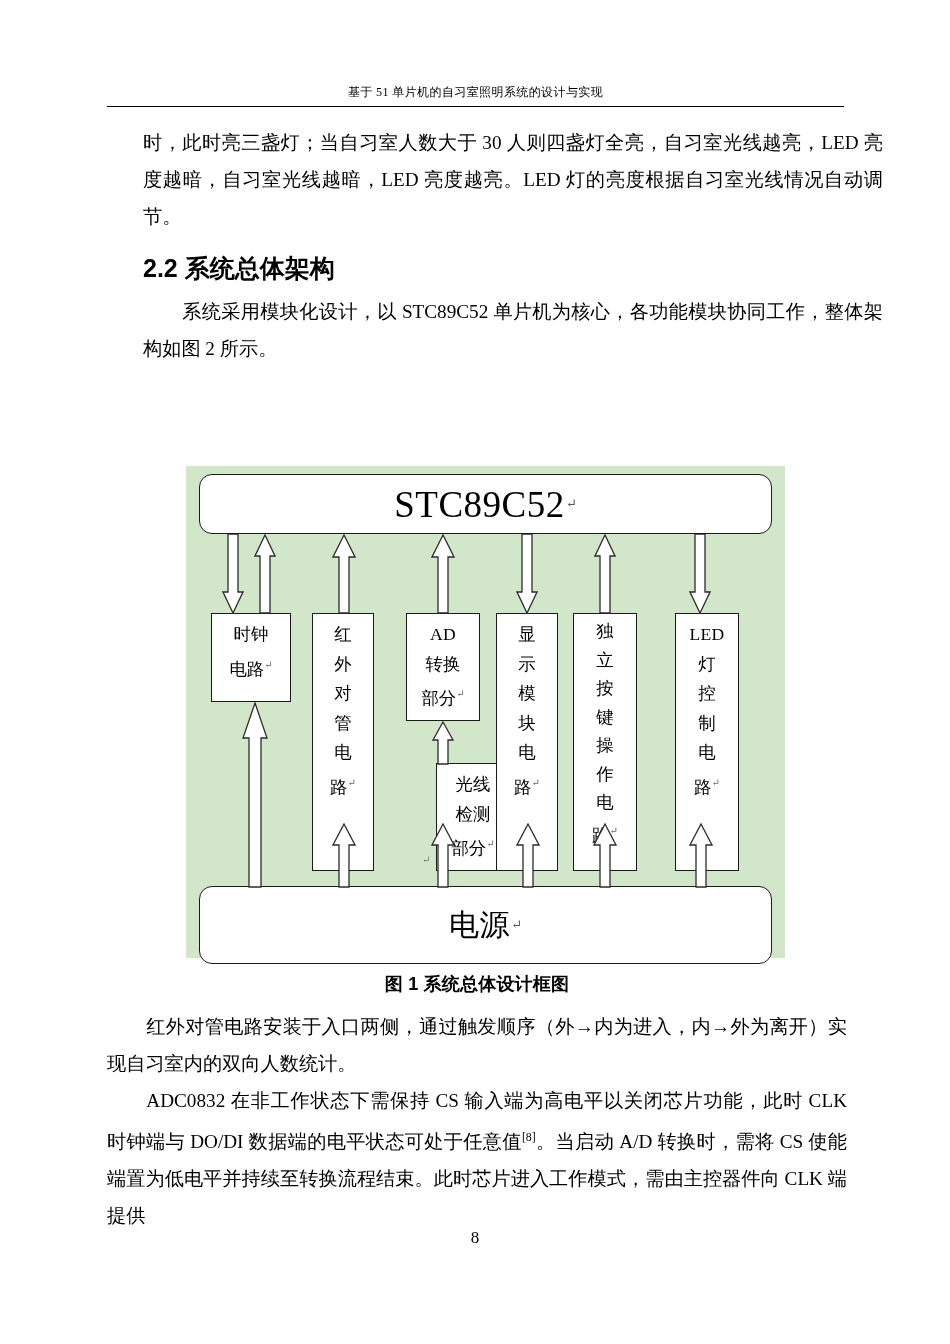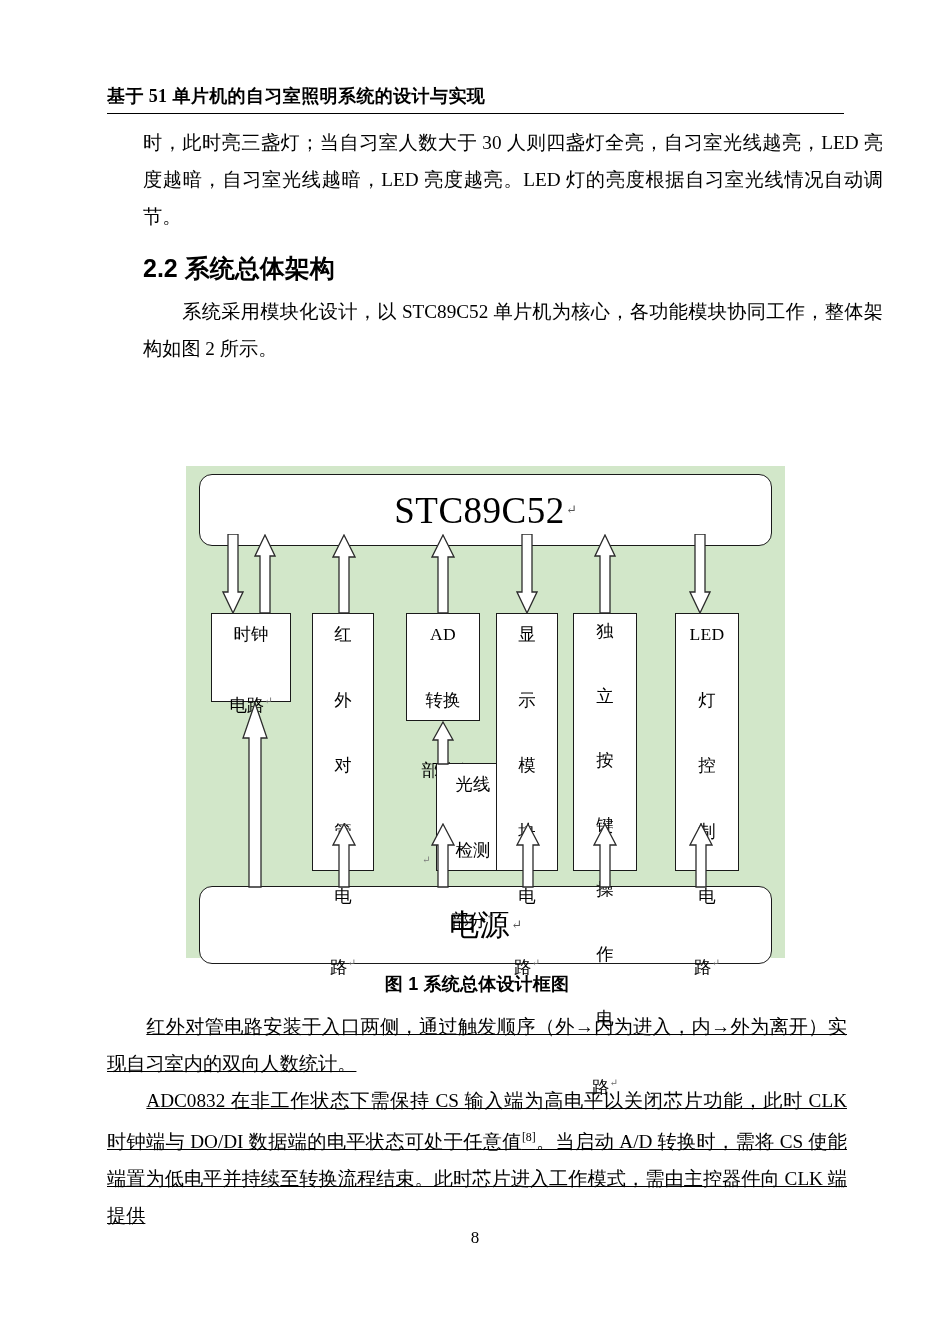--- a/index.html
+++ b/index.html
@@ -21,25 +21,25 @@
     padding: 0;
   }
 
   
   .header-block {
     position: absolute;
     left: 107px; top: 84px;
     width: 737px;
   }
   .header-title {
-    font-size: 18px;
+    text-align: center;
+    font-size: 12px;
     letter-spacing: 0.4px;
     font-family: "Liberation Serif", "DejaVu Serif", serif;
     padding-bottom: 5px;
-    font-weight: bold;
   }
   .header-rule {
     border-top: 1.4px solid #000;
     height: 0;
   }
 
   
   .content {
     position: absolute;
     left: 107px; top: 124px;
@@ -99,21 +99,20 @@
   .rbox .pilcrow { font-size: 13px; color:#555; vertical-align: super; margin-left: 1px;}
 
   .mbox {
     position: absolute;
     background: #ffffff;
     border: 1.3px solid #1a1a1a;
     display: flex;
     flex-direction: column;
     align-items: center;
     padding-top: 6px;
-    gap: 36px;
   }
   .mbox .ch {
     font-size: 17.4px;
     line-height: 29.5px;
     font-family: "Liberation Serif", "DejaVu Serif", serif;
     white-space: nowrap;
   }
   .mbox .latin {
     font-size: 17.6px;
     line-height: 29.5px;
@@ -135,21 +134,20 @@
     font-size: 18px;
     font-weight: bold;
     font-family: "Liberation Sans", "DejaVu Sans", sans-serif;
     letter-spacing: 0.2px;
   }
 
   .content-lower {
     position: absolute;
     left: 107px; top: 1008px;
     width: 740px;
-    text-decoration: underline;
   }
 
   .page-number {
     position: absolute;
     left: 0; top: 1228px;
     width: 950px;
     text-align: center;
     font-size: 17px;
     font-family: "Liberation Serif", "DejaVu Serif", serif;
   }
@@ -174,21 +172,21 @@
     <p class="para">时，此时亮三盏灯；当自习室人数大于 30 人则四盏灯全亮，自习室光线越亮，LED 亮度越暗，自习室光线越暗，LED 亮度越亮。LED 灯的亮度根据自习室光线情况自动调节。</p>
 
     <h2 class="section-heading">2.2 系统总体架构</h2>
 
     <p class="para indent">系统采用模块化设计，以 STC89C52 单片机为核心，各功能模块协同工作，整体架构如图 2 所示。</p>
   </div>
 
   <div class="figure-wrap">
     <div class="diagram">
 
-      <div class="rbox" style="left:13px; top:8px; width:573px; height:72px;">
+      <div class="rbox" style="left:13px; top:8px; width:573px; height:60px;">
         <span class="lbl">STC89C52</span>
           <span class="pilcrow">↵</span>
       </div>
 
       <div class="rbox" style="left:13px; top:420px; width:573px; height:78px;">
         <span class="lbl" style="font-size:30px;">电源</span>
           <span class="pilcrow">↵</span>
       </div>
 
       <div class="mbox" style="left:25px; top:147px; width:80px; height:89px;">

